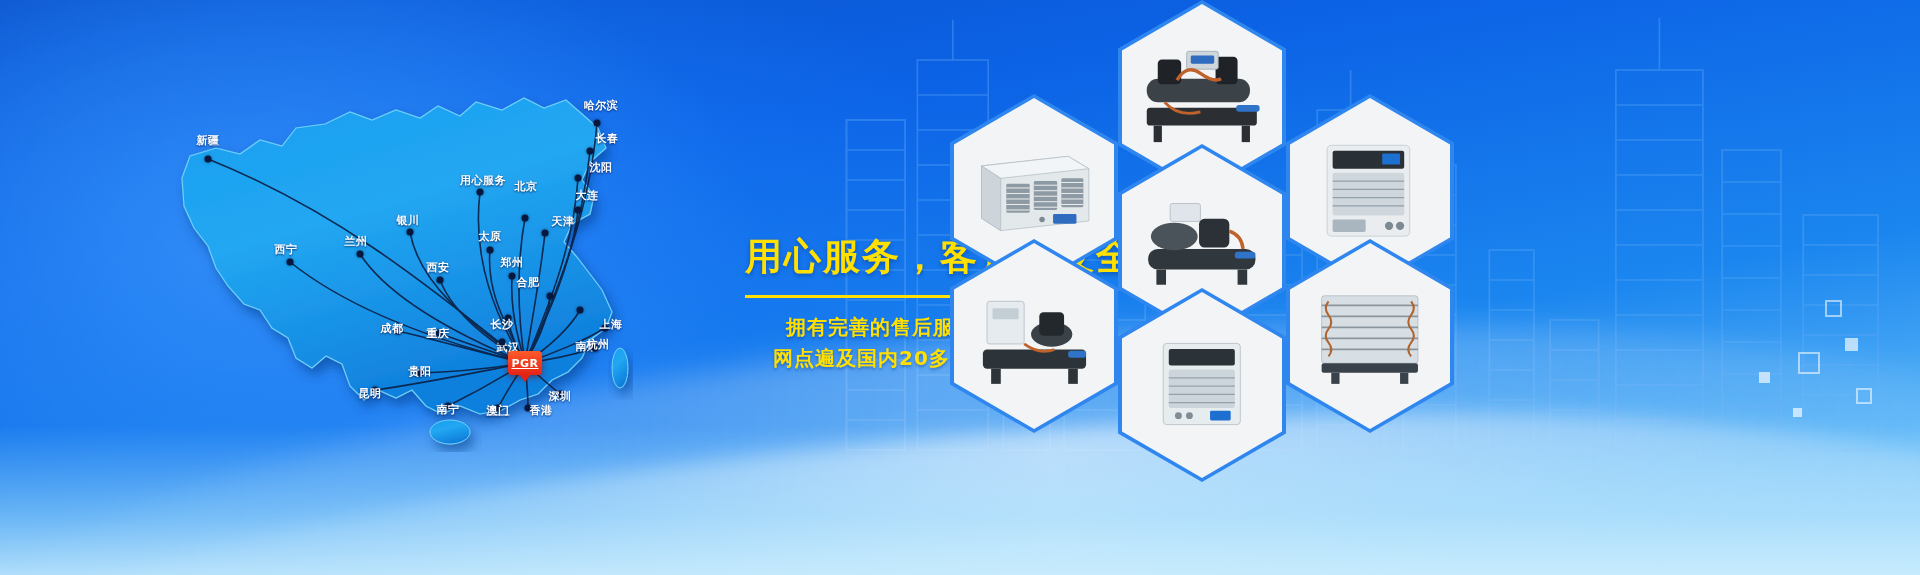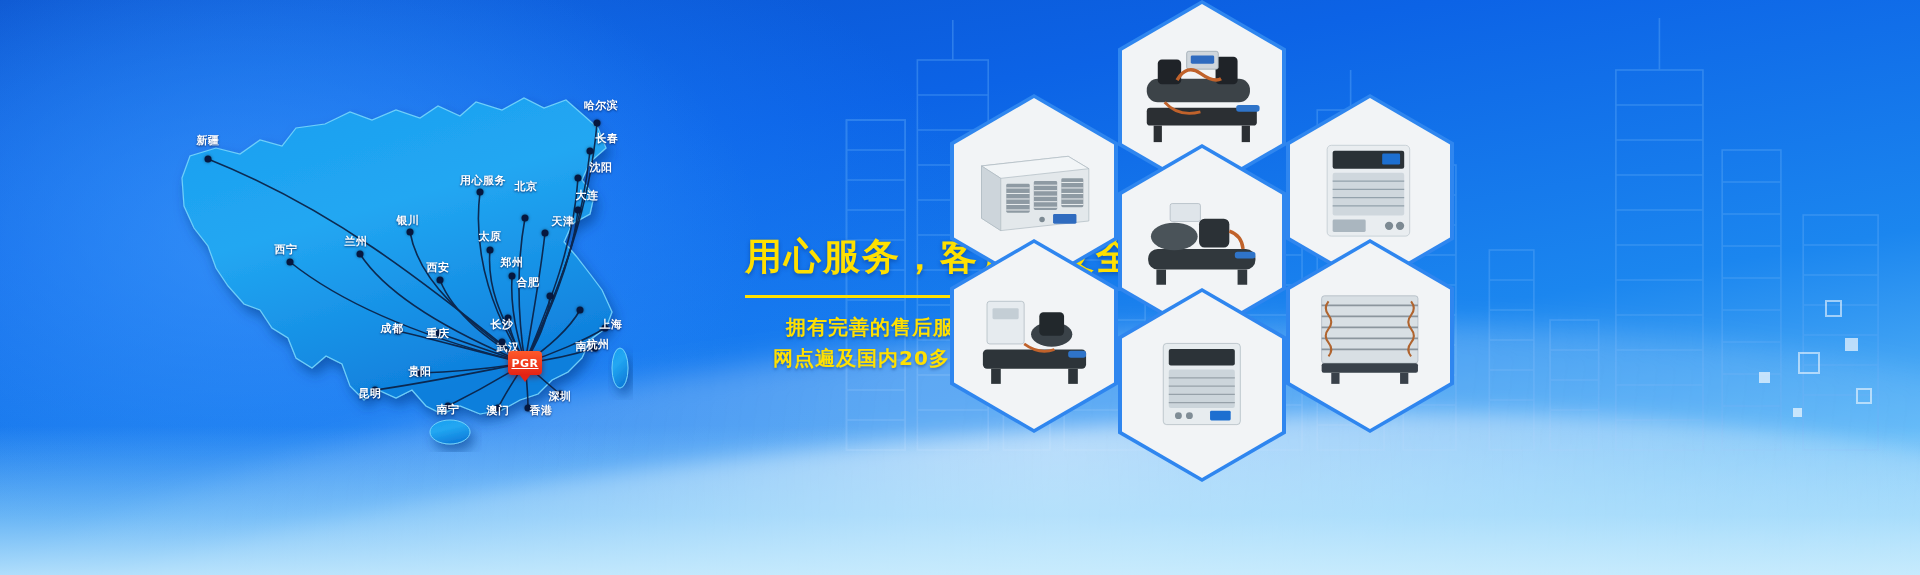--- a/index.html
+++ b/index.html
@@ -270,21 +270,21 @@
         <div class="city-label" style="left: 318px; top: 305px;">重庆</div>
         <div class="city-dot" style="left: 278px; top: 303px;"></div>
         <div class="city-label" style="left: 272px; top: 300px;">成都</div>
         <div class="city-dot" style="left: 300px; top: 345px;"></div>
         <div class="city-label" style="left: 300px; top: 343px; text-align: right;">贵阳</div>
         <div class="city-dot" style="left: 255px; top: 362px;"></div>
         <div class="city-label" style="left: 250px; top: 365px;">昆明</div>
         <div class="city-dot" style="left: 328px; top: 378px;"></div>
         <div class="city-label" style="left: 328px; top: 381px;">南宁</div>
         <div class="city-dot" style="left: 378px; top: 380px;"></div>
-        <div class="city-label" style="left: 378px; top: 382px;">澳门</div>
+        <div class="city-label" style="left: 378px; top: 382px; text-decoration: underline;">澳门</div>
         <div class="city-dot" style="left: 408px; top: 380px;"></div>
         <div class="city-label" style="left: 421px; top: 382px;">香港</div>
         <div class="city-dot" style="left: 440px; top: 366px;"></div>
         <div class="city-label" style="left: 440px; top: 368px;">深圳</div>
       </div>
 
     <div class="hub" style="left:405px; top:335px;text-decoration:underline;">
       <span>PGR</span>
     </div>
   </div>

